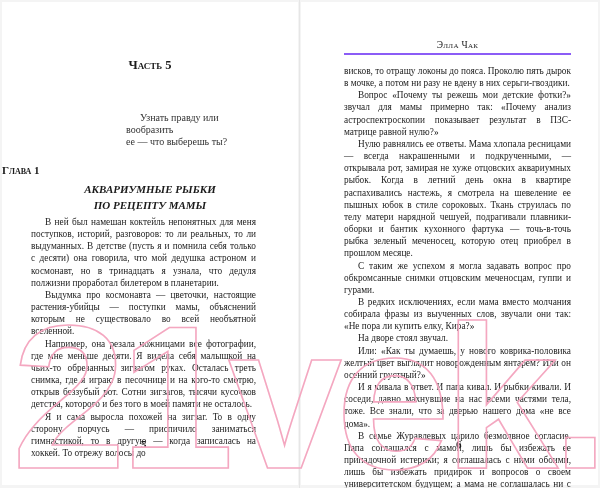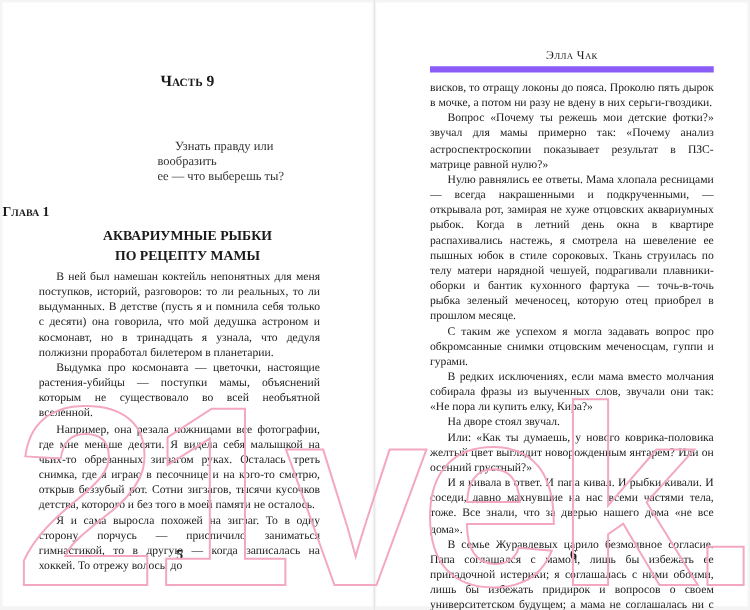--- a/index.html
+++ b/index.html
@@ -31,50 +31,50 @@
       position: absolute; left: 124px; width: 136px; top: 110px;
       font-size: 10px; line-height: 12px; color: #333;
     }
     .epigraph .l1 { text-indent: 14px; display: block; }
     .chapter-label {
       position: absolute; left: 0; width: 296px; top: 162px;
       font-weight: bold; font-size: 11px; font-variant: small-caps;
     }
     .chapter-title {
       position: absolute; left: 0; width: 296px; top: 179px;
-      text-align: center; font-weight: bold; font-size: 11px; line-height: 16px;
+      text-align: center; font-weight: bold; font-size: 11px; line-height: 16px; font-style: italic;
     }
     .body-text {
       position: absolute; font-size: 9.3px; line-height: 12.15px; text-align: justify;
       color: #222;
     }
     .body-text p { margin: 0; text-indent: 14px; }
     .left .body-text { left: 29px; width: 225px; top: 214px; }
     .right .body-text { left: 43px; width: 227px; top: 63px; }
     .running-head {
       position: absolute; left: 43px; width: 227px; top: 38px;
       text-align: center; font-size: 9.5px; font-variant: small-caps; letter-spacing: 0.3px;
-      padding-bottom: 3px; border-bottom: 5px solid #8b5cf6;
+      padding-bottom: 3px; border-bottom: 2px solid #8b5cf6;
     }
     .page-num {
       position: absolute; top: 436px; font-weight: bold; font-size: 11px;
     }
     .left .page-num { left: 139px; }
     .right .page-num { left: 155px; }
 
     .watermark {
       position: absolute; left: 0; top: 0; width: 600px; height: 488px; pointer-events: none;
     }
   </style>
 </head>
 <body>
 
 <div class="spread">
   <div class="page left">
-    <div class="part-title"><span class="sc">Часть 9</span></div>
+    <div class="part-title"><span class="sc">Часть 5</span></div>
     <div class="epigraph">
       <span class="l1">Узнать правду или вообразить</span>
       <span>ее — что выберешь ты?</span>
     </div>
     <div class="chapter-label">Глава 1</div>
     <div class="chapter-title">
       <div>АКВАРИУМНЫЕ РЫБКИ</div>
       <div>ПО РЕЦЕПТУ МАМЫ</div>
     </div>
     <div class="body-text">

